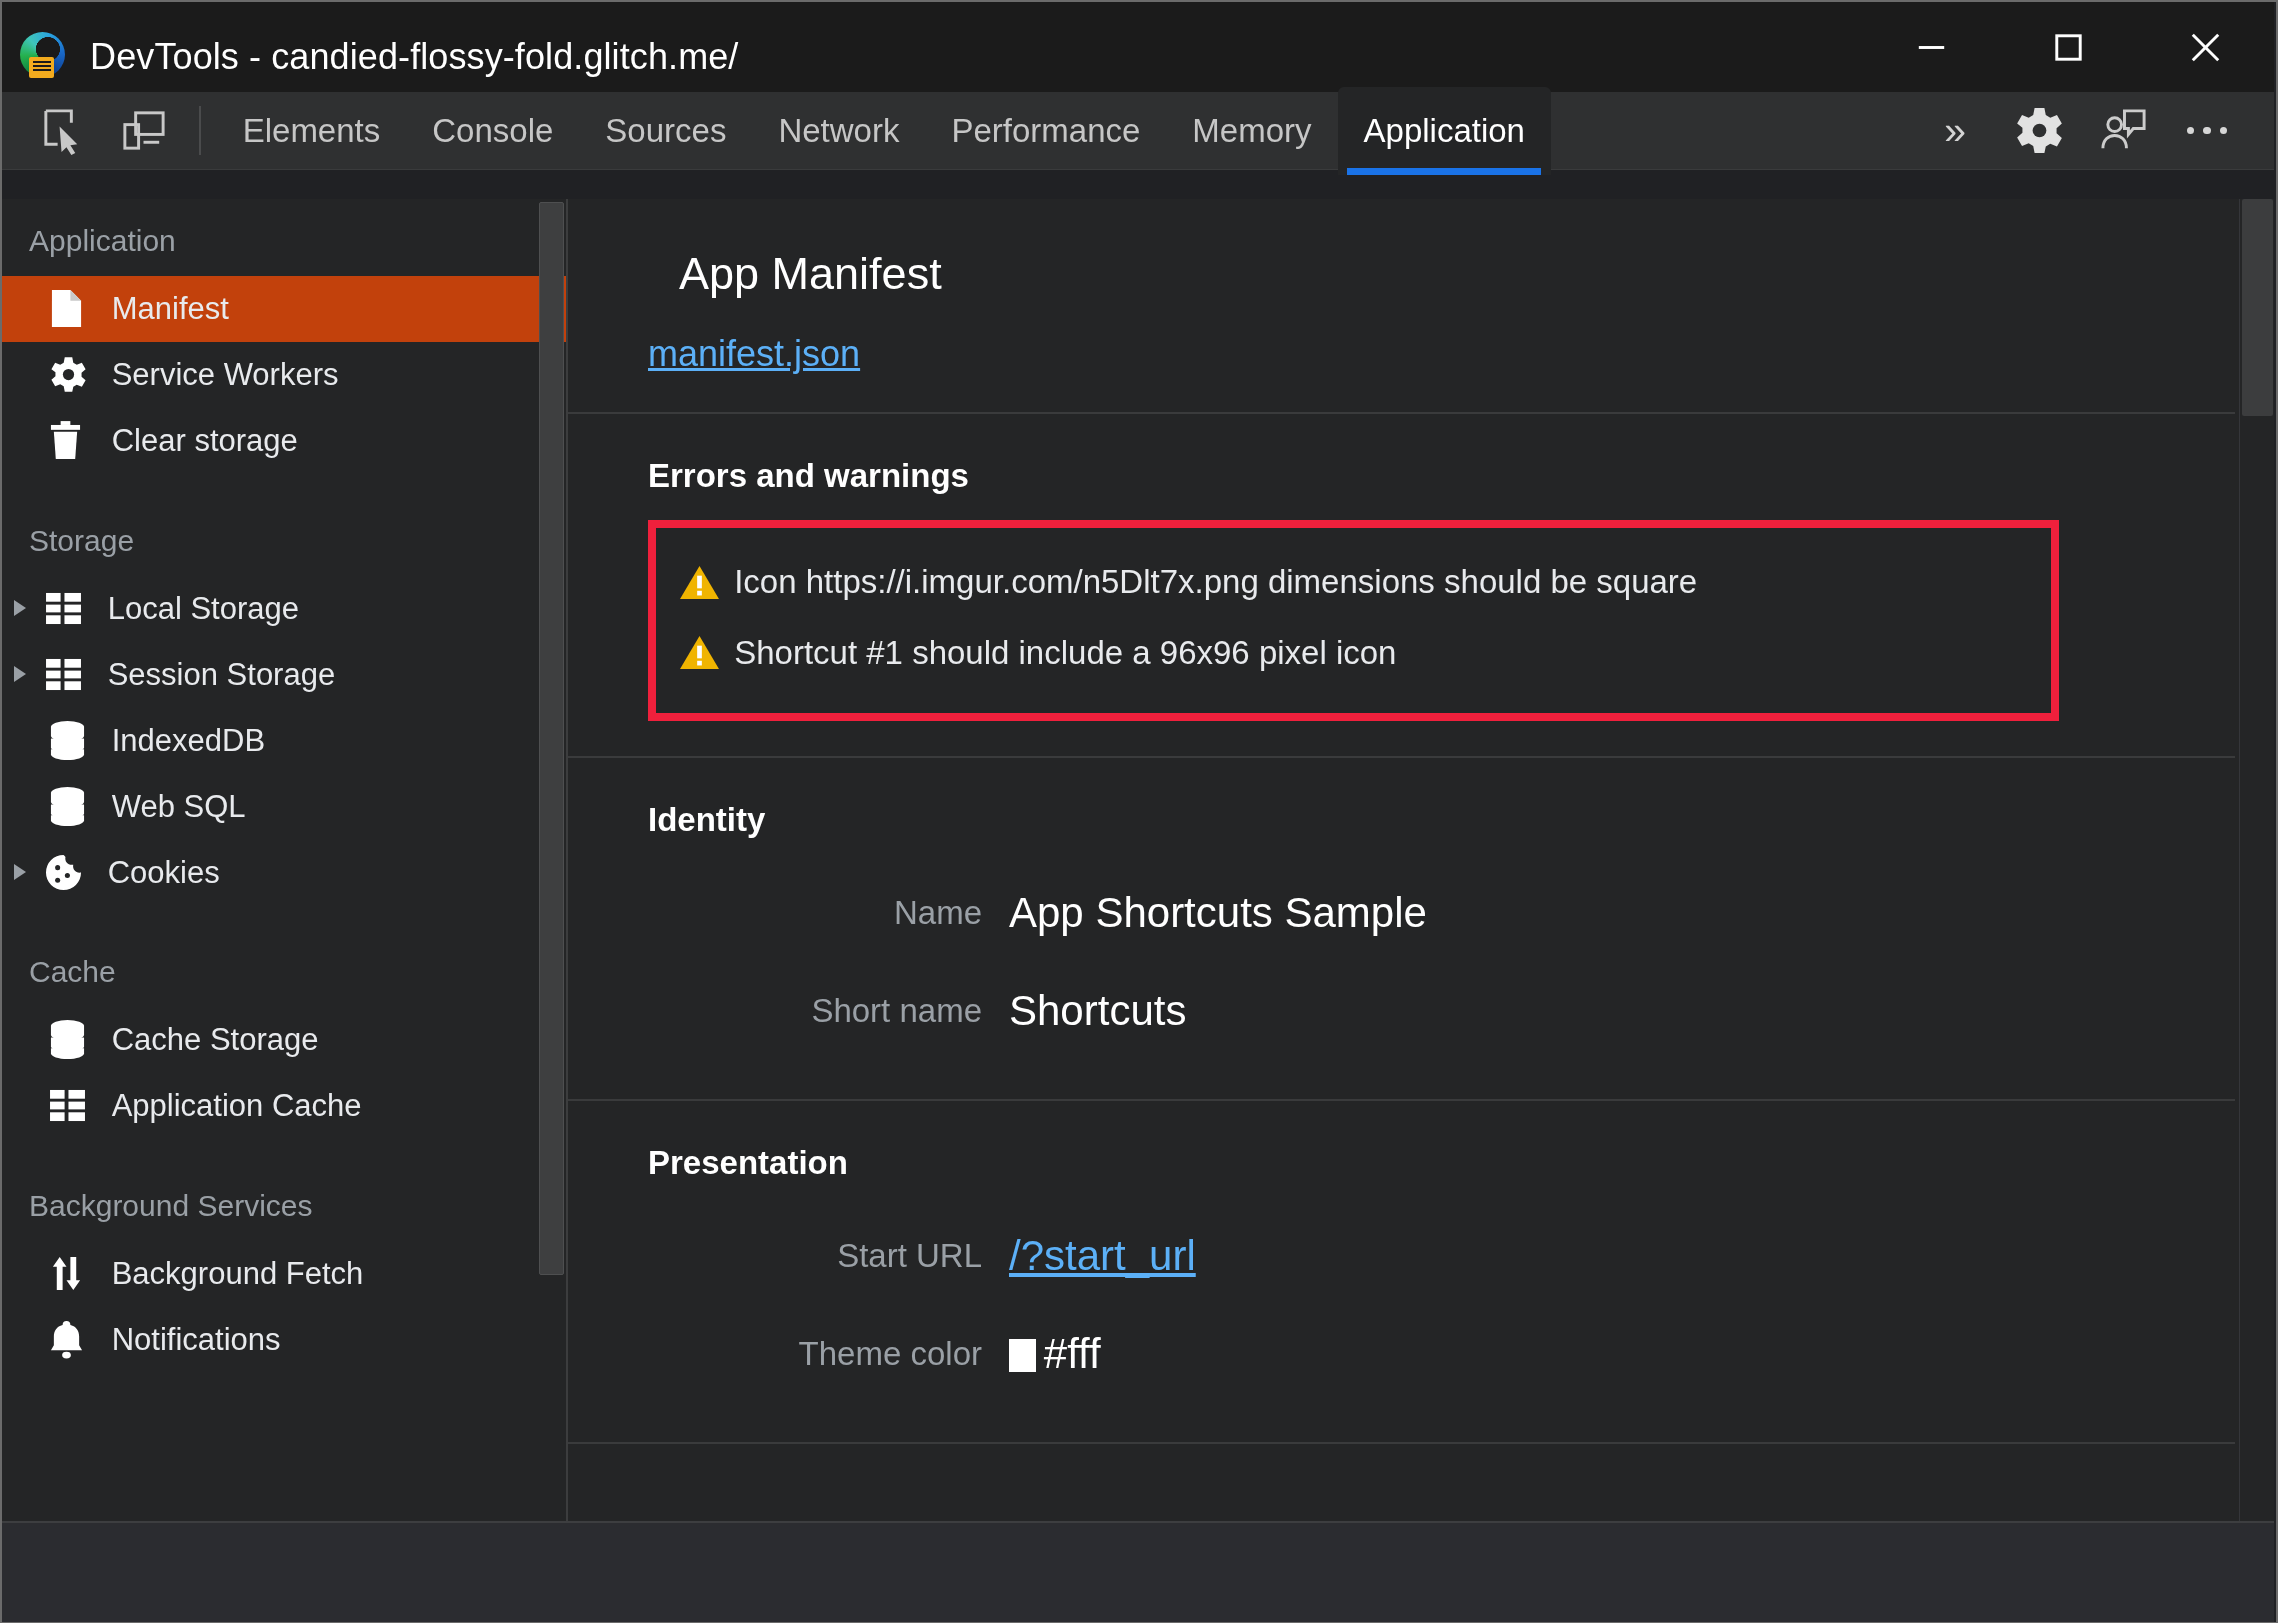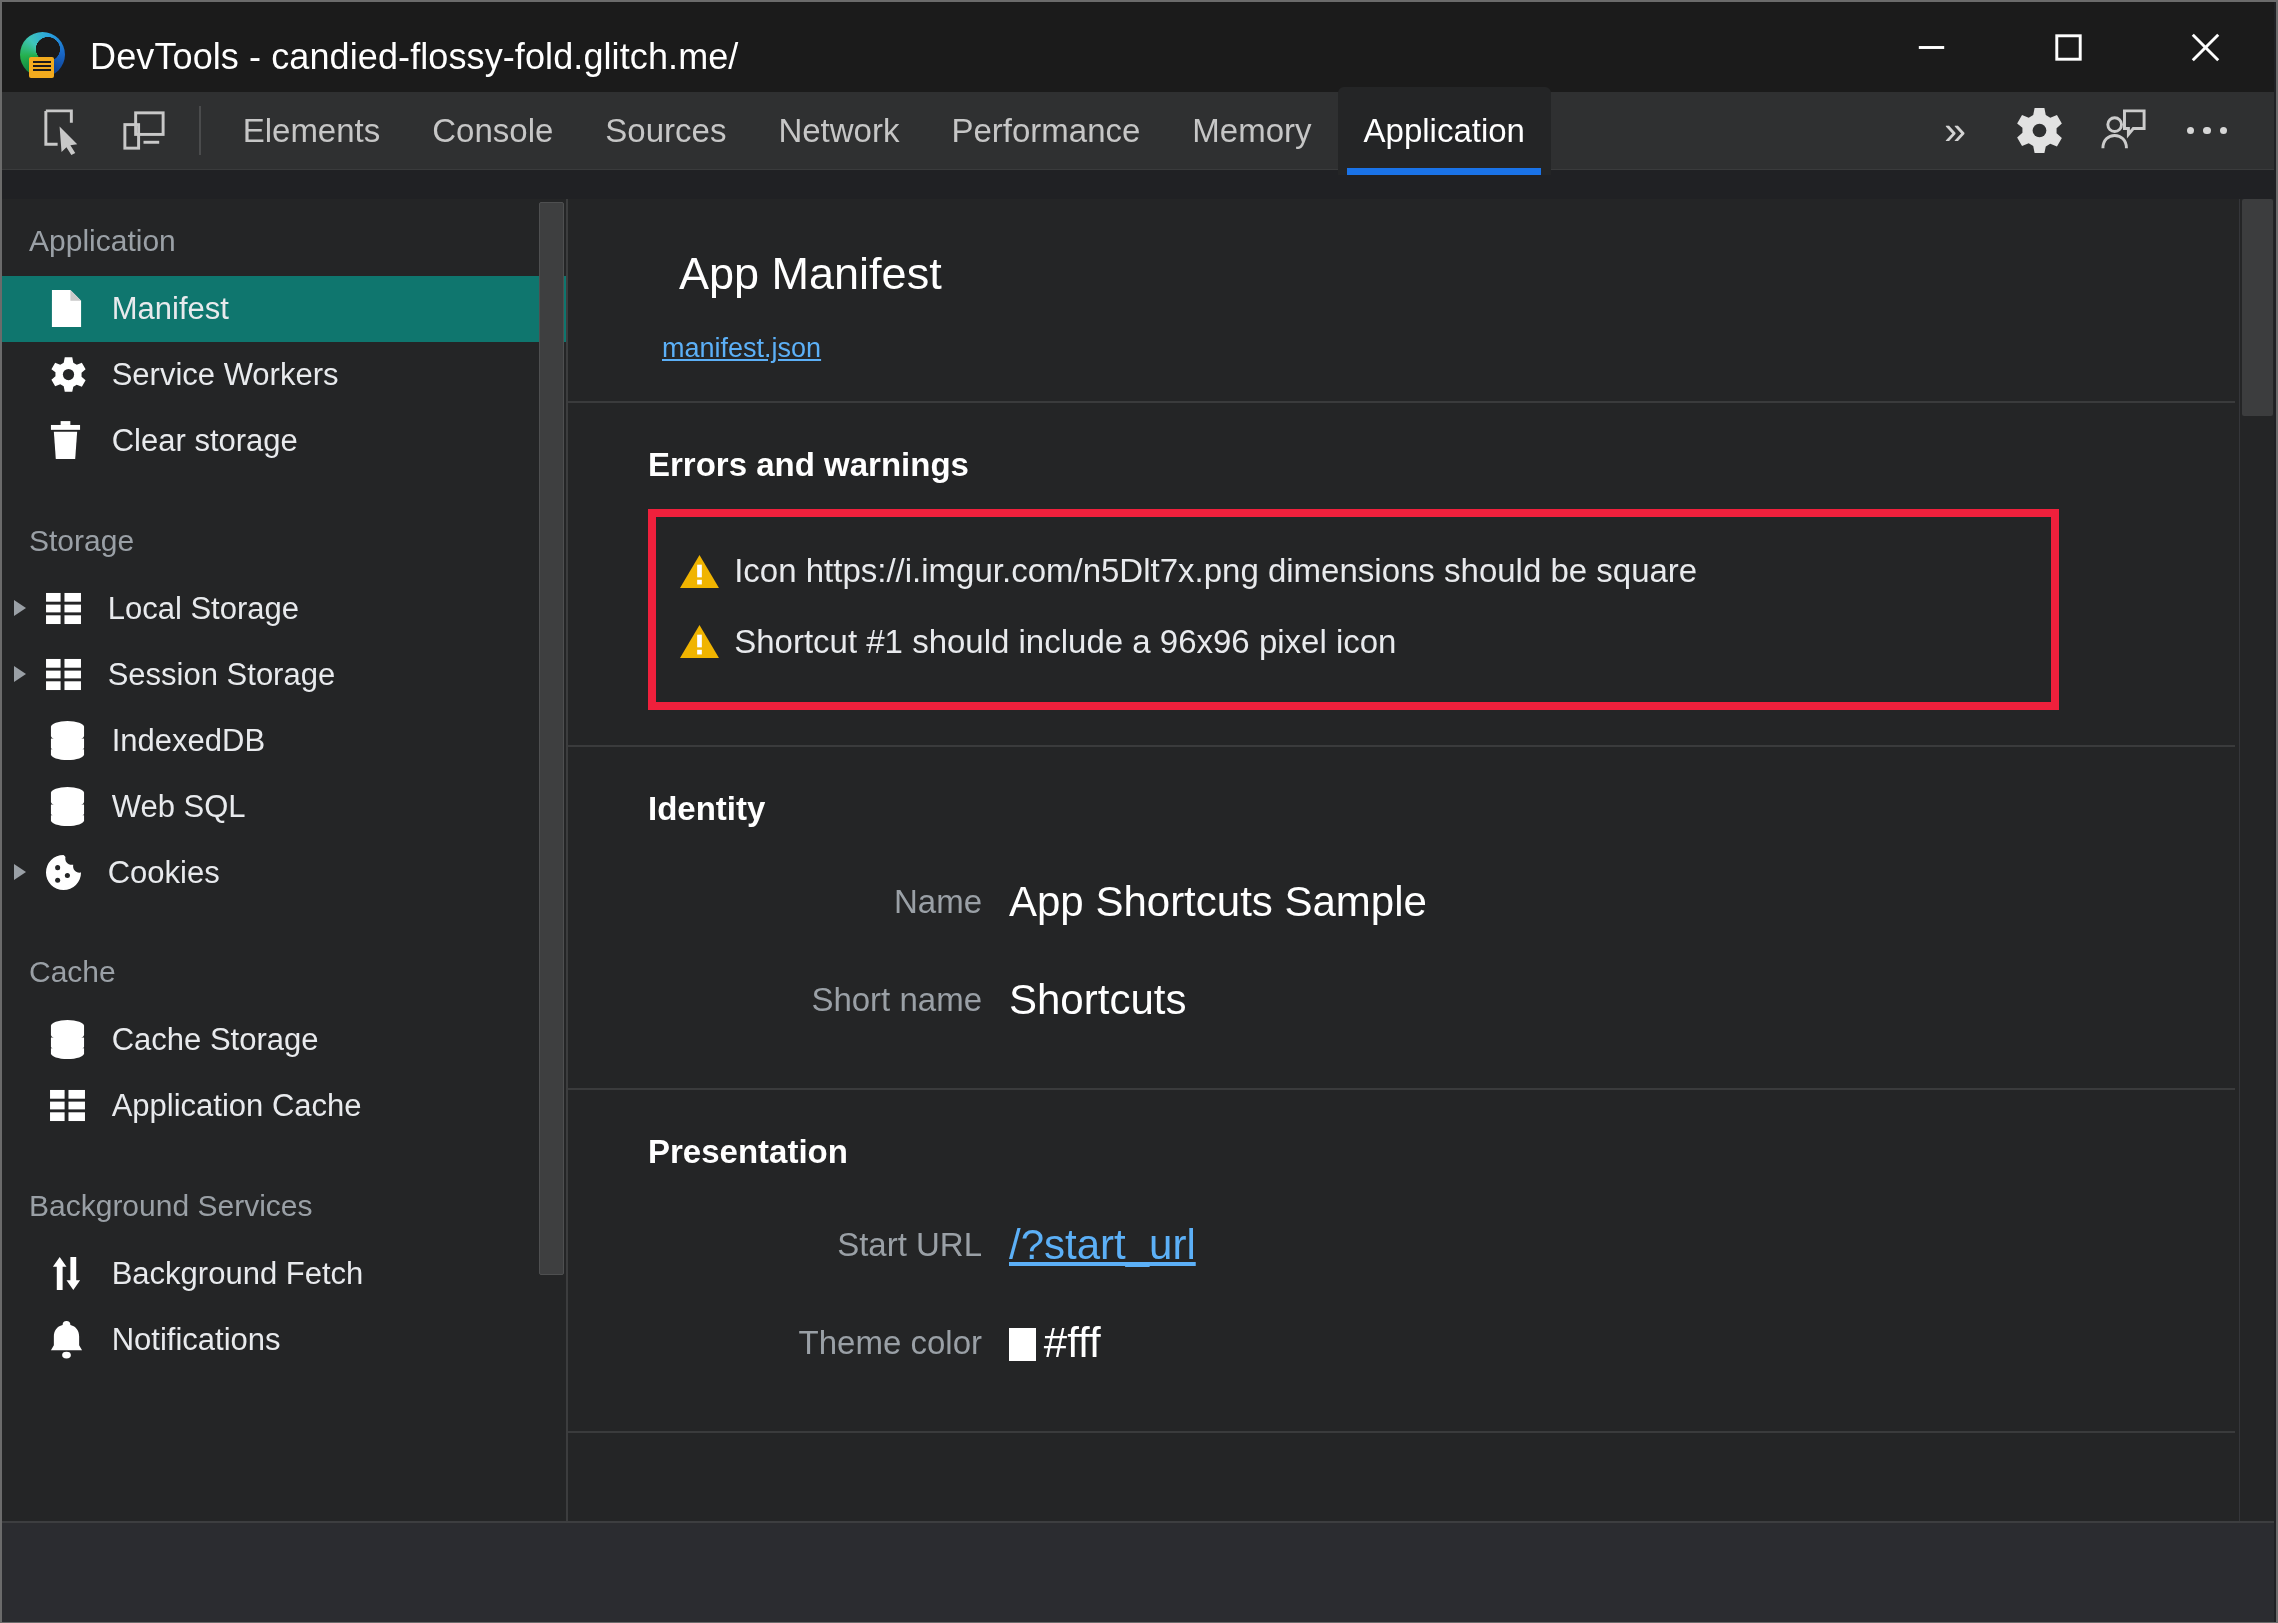--- a/index.html
+++ b/index.html
@@ -189,21 +189,21 @@
   }
   .side-item {
     height: 66px;
     display: flex;
     align-items: center;
     padding-left: 47px;
     color: #e8eaed;
     font-size: 31px;
     white-space: nowrap;
   }
-  .side-item.selected { background: #0f766e; }
+  .side-item.selected { background: #c2410c; }
   .side-twisty {
     width: 31px;
     flex: none;
     display: flex;
     align-items: center;
     margin-left: -35px;
   }
   .side-twisty i {
     width: 0; height: 0;
     border-left: 12.7px solid #9aa0a6;
@@ -257,25 +257,24 @@
   }
   .sec.first { padding-top: 39px; }
   .panel-title {
     color: #ffffff;
     font-size: 45px;
     padding: 9.8px 0 33px 0;
     margin-left: 31px;
   }
   .manifest-link {
     color: #5cb0f7;
-    font-size: 27px;
+    font-size: 36px;
     text-decoration: underline;
     display: inline-block;
     margin-bottom: 37px;
-    margin-left: 14px;
   }
   .sec-head {
     color: #ffffff;
     font-size: 33px;
     font-weight: bold;
     padding: 43px 0 25px 0;
   }
   .warnbox {
     border: 8.8px solid #f0203c;
     margin: 0 176px 35px 0;

